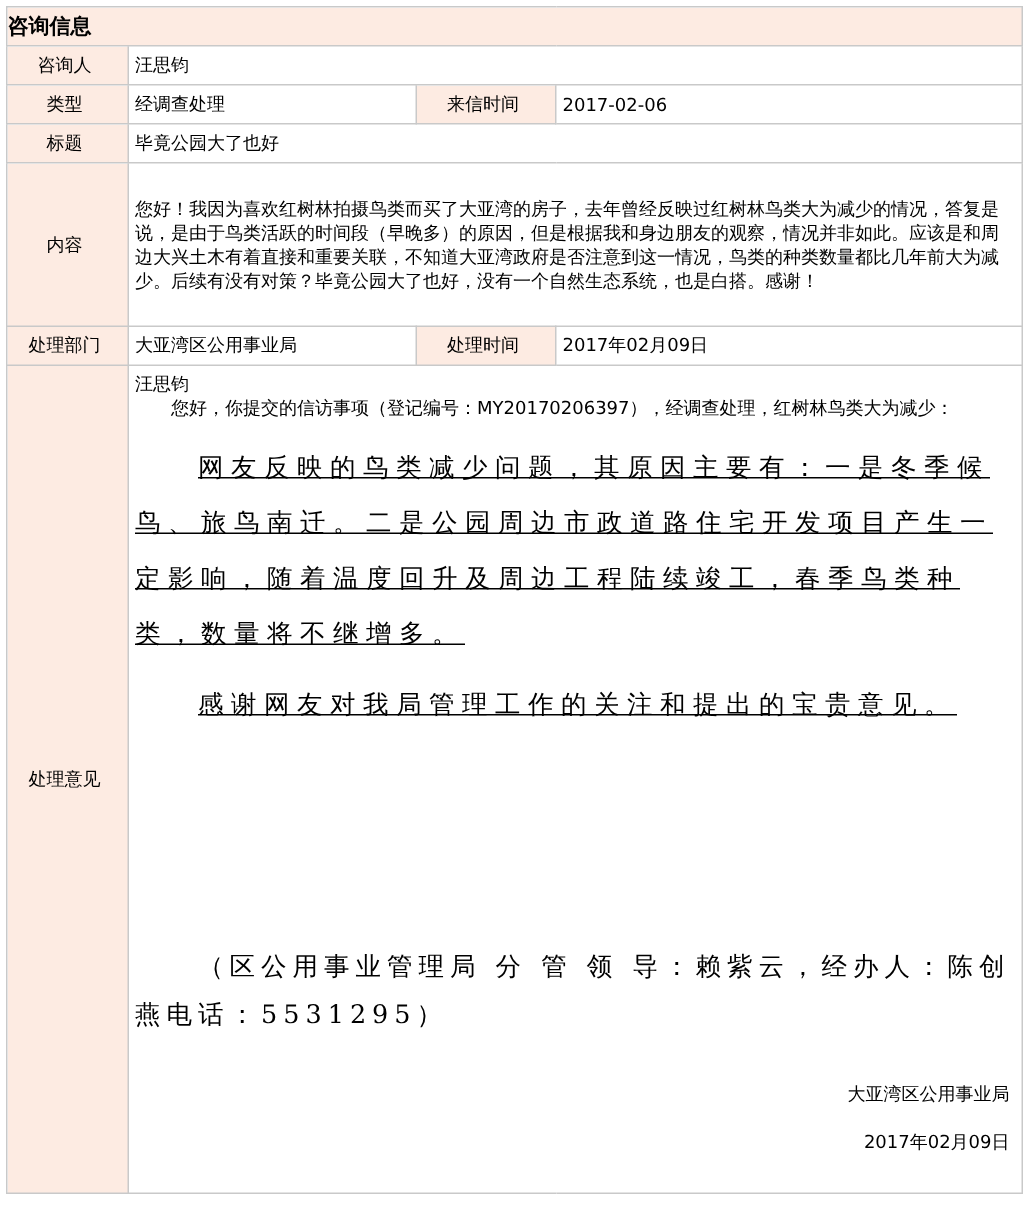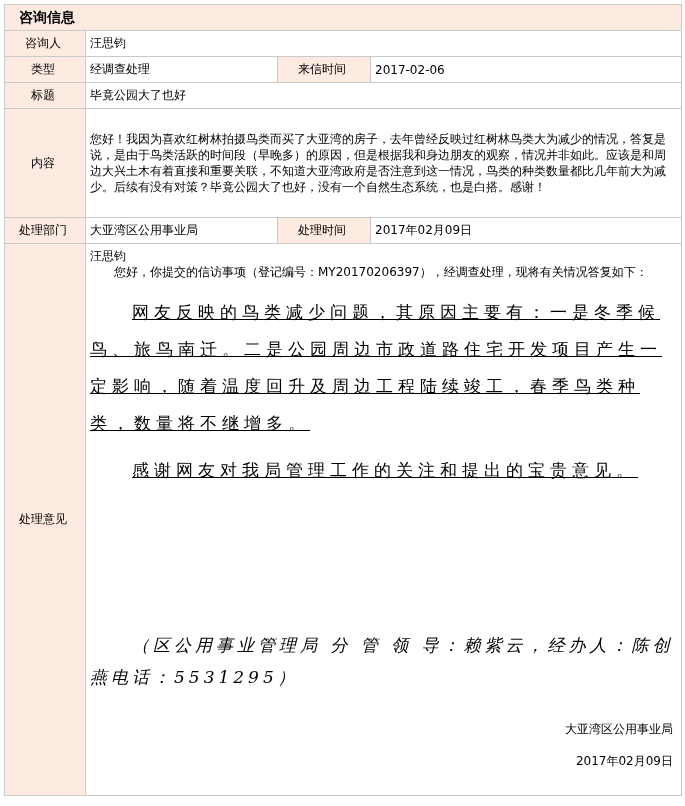--- a/index.html
+++ b/index.html
@@ -27,21 +27,20 @@
     border:1px solid var(--border-inner);
     font-size:12px;
     vertical-align:middle;
     overflow:hidden;
   }
   td.section{
     background:var(--pink);
     font-weight:bold;
     font-size:14px;
     height:26px;
-    padding-left:14px;
   }
   td.label{
     background:var(--pink);
     text-align:center;
     padding-right:4px;
     height:26px;
   }
   td.value{
     background:#fff;
     text-align:left;
@@ -74,21 +73,20 @@
   }
   .big-para.thanks{margin-top:10px;}
   .contact-note{
     font-family:"DejaVu Serif","Liberation Serif",serif;
     font-size:17px;
     letter-spacing:4px;
     line-height:32px;
     text-indent:42px;
     margin-top:140px;
     word-break:break-all;
-    font-style:italic;
   }
   .signature{
     margin-top:28px;
     text-align:right;
     padding-right:4px;
     font-size:12px;
     line-height:16px;
   }
   .signature .sig-date{margin-top:16px;}
 </style>
@@ -135,21 +133,21 @@
     <td class="label">处理部门</td>
     <td class="value">大亚湾区公用事业局</td>
     <td class="label">处理时间</td>
     <td class="value">2017年02月09日</td>
   </tr>
 
   <tr>
     <td class="label">处理意见</td>
     <td class="value opinion-cell" colspan="3">
       <div class="intro-block">汪思钧</div>
-      <div class="intro-para">您好，你提交的信访事项（登记编号：MY20170206397），经调查处理，现将有关情况答复如下：</div>
+      <div class="intro-para">您好，你提交的信访事项（登记编号：MY20170206397），经调查处理，红树林鸟类大为减少：</div>
       <div class="big-para">网友反映的鸟类减少问题，其原因主要有：一是冬季候鸟、旅鸟南迁。二是公园周边市政道路住宅开发项目产生一定影响，随着温度回升及周边工程陆续竣工，春季鸟类种类，数量将不继增多。</div>
       <div class="big-para thanks">感谢网友对我局管理工作的关注和提出的宝贵意见。</div>
       <div class="contact-note">（区公用事业管理局 分 管 领 导：赖紫云，经办人：陈创燕电话：5531295）</div>
       <div class="signature">
         <div class="sig-org">大亚湾区公用事业局</div>
         <div class="sig-date">2017年02月09日</div>
       </div>
     </td>
   </tr>
 </tbody>

